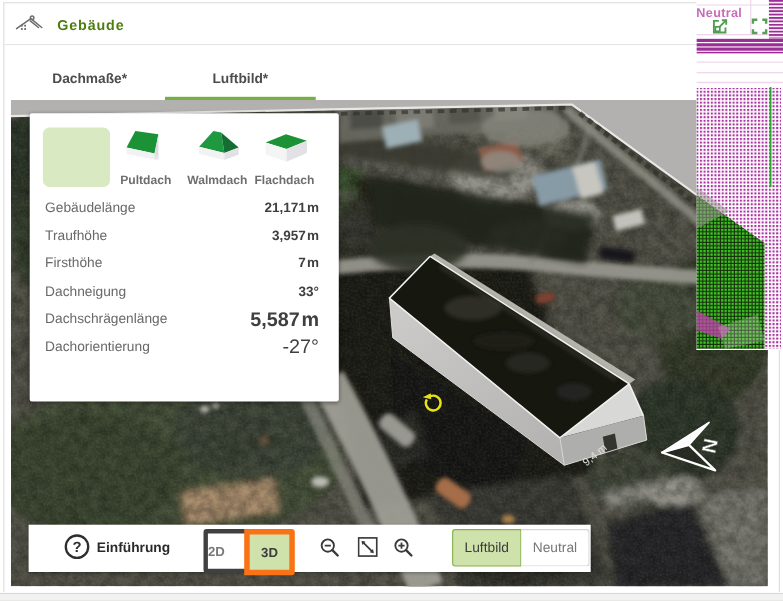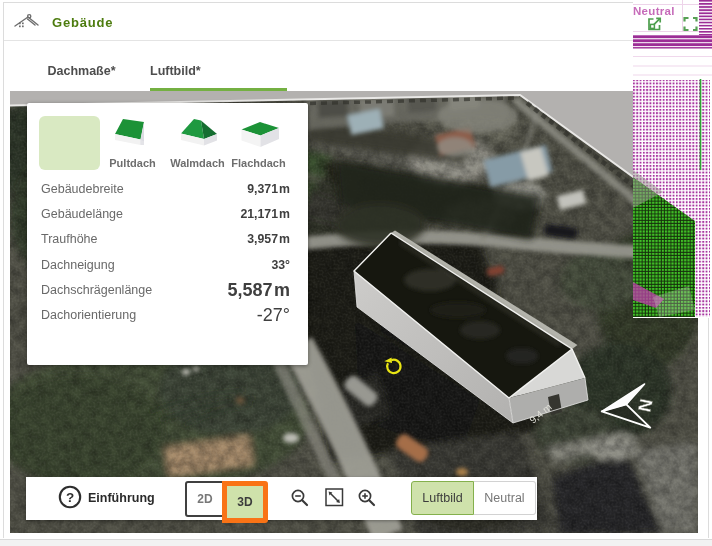--- a/index.html
+++ b/index.html
@@ -27,21 +27,21 @@
         <rect x="8" y="11.5" width="1.7" height="1.7"></rect>
 <rect x="5" y="14.5" width="1.7" height="1.7"></rect>
         <rect x="8" y="14.5" width="1.7" height="1.7"></rect>
 </g>
 </svg>
 </div>
 <div class="abs" style="left:52px;top:15px;font-size:13px;font-weight:700;letter-spacing:0.8px;color:#4d7c0f">Gebäude</div>
 <div class="abs" style="left:4px;top:40px;width:630px;height:1px;background:#e4e4e4"></div>
 
 <div class="abs" style="left:13px;top:64px;width:137px;text-align:center;font-size:12.5px;font-weight:700;color:#4d4d4d">Dachmaße*</div>
-<div class="abs" style="left:150px;top:64px;width:137px;font-size:12.5px;font-weight:700;color:#4d4d4d">Luftbild*</div>
+<div class="abs" style="left:150px;top:64px;width:137px;text-align:center;font-size:12.5px;font-weight:700;color:#4d4d4d">Luftbild*</div>
 <div class="abs" style="left:150px;top:88px;width:137px;height:3px;background:#74b042"></div>
 
 <div class="abs" style="left:10px;top:91px;width:688px;height:442px" id="mapwrap">
 <svg width="688" height="442" viewBox="10 91 688 442">
 <defs>
 <filter id="bl" x="-30%" y="-30%" width="160%" height="160%">
           <feGaussianBlur stdDeviation="3.5"></feGaussianBlur>
         </filter>
 <filter id="bl2" x="-30%" y="-30%" width="160%" height="160%">
           <feGaussianBlur stdDeviation="2"></feGaussianBlur>
@@ -216,36 +216,36 @@
     <svg width="46" height="36" viewBox="0 0 46 36" style="margin-top:1px">
       <polygon points="19,2 26,3.5 29,22 6,16.5" fill="#1f9940"></polygon>
       <polygon points="26,3.5 42,17 29,22" fill="#156e31"></polygon>
       <polygon points="6,16.5 29,22 29,28.5 6,23" fill="#f2f2f2"></polygon>
       <polygon points="42,17 29,22 29,28.5 42,23.5" fill="#e2e2e6"></polygon>
     </svg>
     <div style="font-size:11px;font-weight:700;color:#6e6e6e;margin-top:0px">Walmdach</div>
   </div>
 
   <div class="abs" style="left:14px;top:74px;width:249px;font-size:12.5px;color:#696969">
-    <div style="height:25.2px;line-height:25.2px;position:relative">Gebäudebreite<span style="position:absolute;right:0;color:#3f3f3f;font-weight:700;font-size:12.3px">9,371 m</span></div>
     <div style="height:25.2px;line-height:25.2px;position:relative">Gebäudelänge<span style="position:absolute;right:0;color:#3f3f3f;font-weight:700;font-size:12.3px">21,171 m</span></div>
     <div style="height:25.2px;line-height:25.2px;position:relative">Traufhöhe<span style="position:absolute;right:0;color:#3f3f3f;font-weight:700;font-size:12.3px">3,957 m</span></div>
+    <div style="height:25.2px;line-height:25.2px;position:relative">Firsthöhe<span style="position:absolute;right:0;color:#3f3f3f;font-weight:700;font-size:12.3px">7 m</span></div>
     <div style="height:25.2px;line-height:25.2px;position:relative">Dachneigung<span style="position:absolute;right:0;color:#3f3f3f;font-weight:700;font-size:12.3px">33°</span></div>
     <div style="height:25.2px;line-height:25.2px;position:relative">Dachschrägenlänge<span style="position:absolute;right:0;color:#3f3f3f;font-weight:700;font-size:18px">5,587 m</span></div>
     <div style="height:25.2px;line-height:25.2px;position:relative">Dachorientierung<span style="position:absolute;right:0;color:#3f3f3f;font-weight:400;font-size:18px">-27°</span></div>
   </div>
 </div>
 
 <div class="abs" style="left:26px;top:477px;width:511px;height:42.5px;background:#fff;box-shadow:0 1px 3px rgba(0,0,0,.35)" id="toolbar">
   <svg class="abs" style="left:32px;top:8px" width="24" height="24" viewBox="0 0 24 24">
     <circle cx="12" cy="12" r="10.2" fill="none" stroke="#2e2e2e" stroke-width="2.1"></circle>
     <text x="12" y="17" text-anchor="middle" font-size="13.5" font-weight="bold" fill="#2e2e2e">?</text>
   </svg>
   <div class="abs" style="left:62px;top:13.5px;font-size:12.5px;font-weight:600;color:#2a2a2a">Einführung</div>
-  <div class="abs" style="left:159px;top:4px;width:36px;height:32px;background:#fff;border:2px solid #404040;border-radius:3px 0 0 3px;text-align:center;line-height:32px;font-size:12px;font-weight:700;color:#787878">2D</div>
+  <div class="abs" style="left:159px;top:4px;width:36px;height:32px;background:#fff;border:4px solid #404040;border-radius:3px 0 0 3px;line-height:32px;font-size:12px;font-weight:700;color:#787878">2D</div>
   <div class="abs" style="left:196px;top:4px;width:36px;height:32px;background:#cfe2ab;border:5px solid #f97316;border-radius:0 3px 3px 0;text-align:center;line-height:32px;font-size:12px;font-weight:700;color:#3c3c3c">3D</div>
   <svg class="abs" style="left:264px;top:11px" width="19" height="19" viewBox="0 0 19 19">
     <circle cx="8" cy="8" r="5.6" fill="none" stroke="#3a3a3a" stroke-width="1.7"></circle>
     <line x1="12.2" y1="12.2" x2="17" y2="17" stroke="#3a3a3a" stroke-width="2.2" stroke-linecap="round"></line>
     <line x1="5.2" y1="8" x2="10.8" y2="8" stroke="#3a3a3a" stroke-width="1.6"></line>
   </svg>
   <svg class="abs" style="left:299px;top:11px" width="19" height="19" viewBox="0 0 19 19">
     <rect x="1" y="1" width="16.5" height="16.5" fill="none" stroke="#3a3a3a" stroke-width="1.5"></rect>
     <line x1="4.8" y1="4.8" x2="13.7" y2="13.7" stroke="#3a3a3a" stroke-width="1.6"></line>
     <polygon points="3.6,3.6 7.4,4.4 4.4,7.4" fill="#3a3a3a"></polygon>

